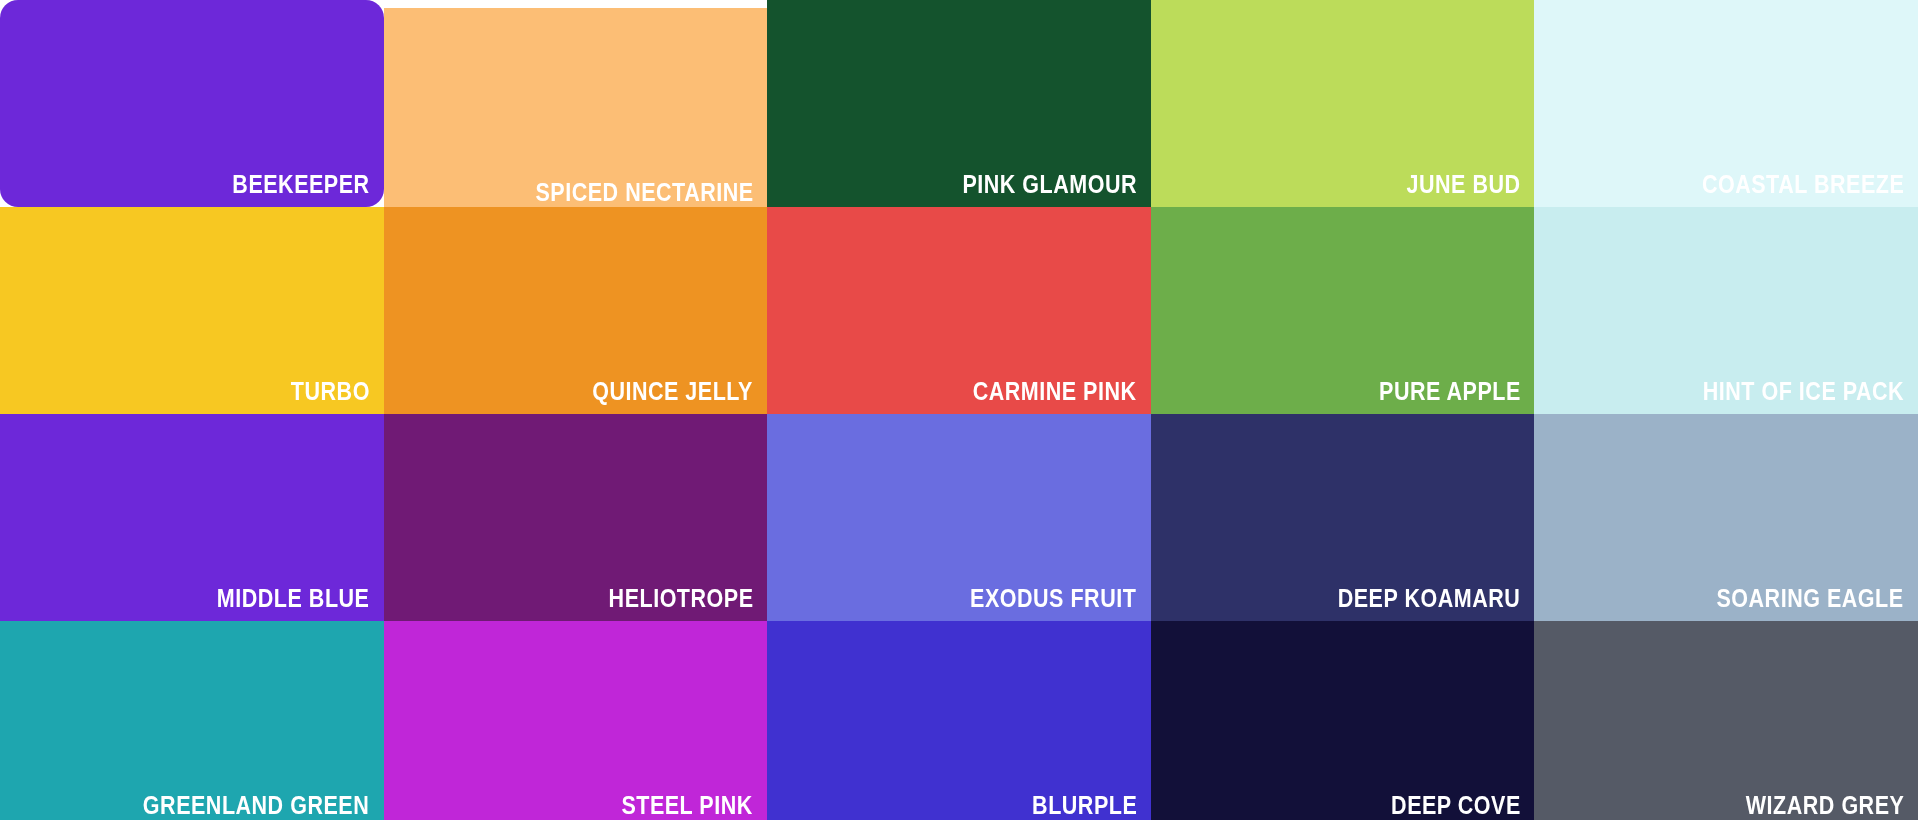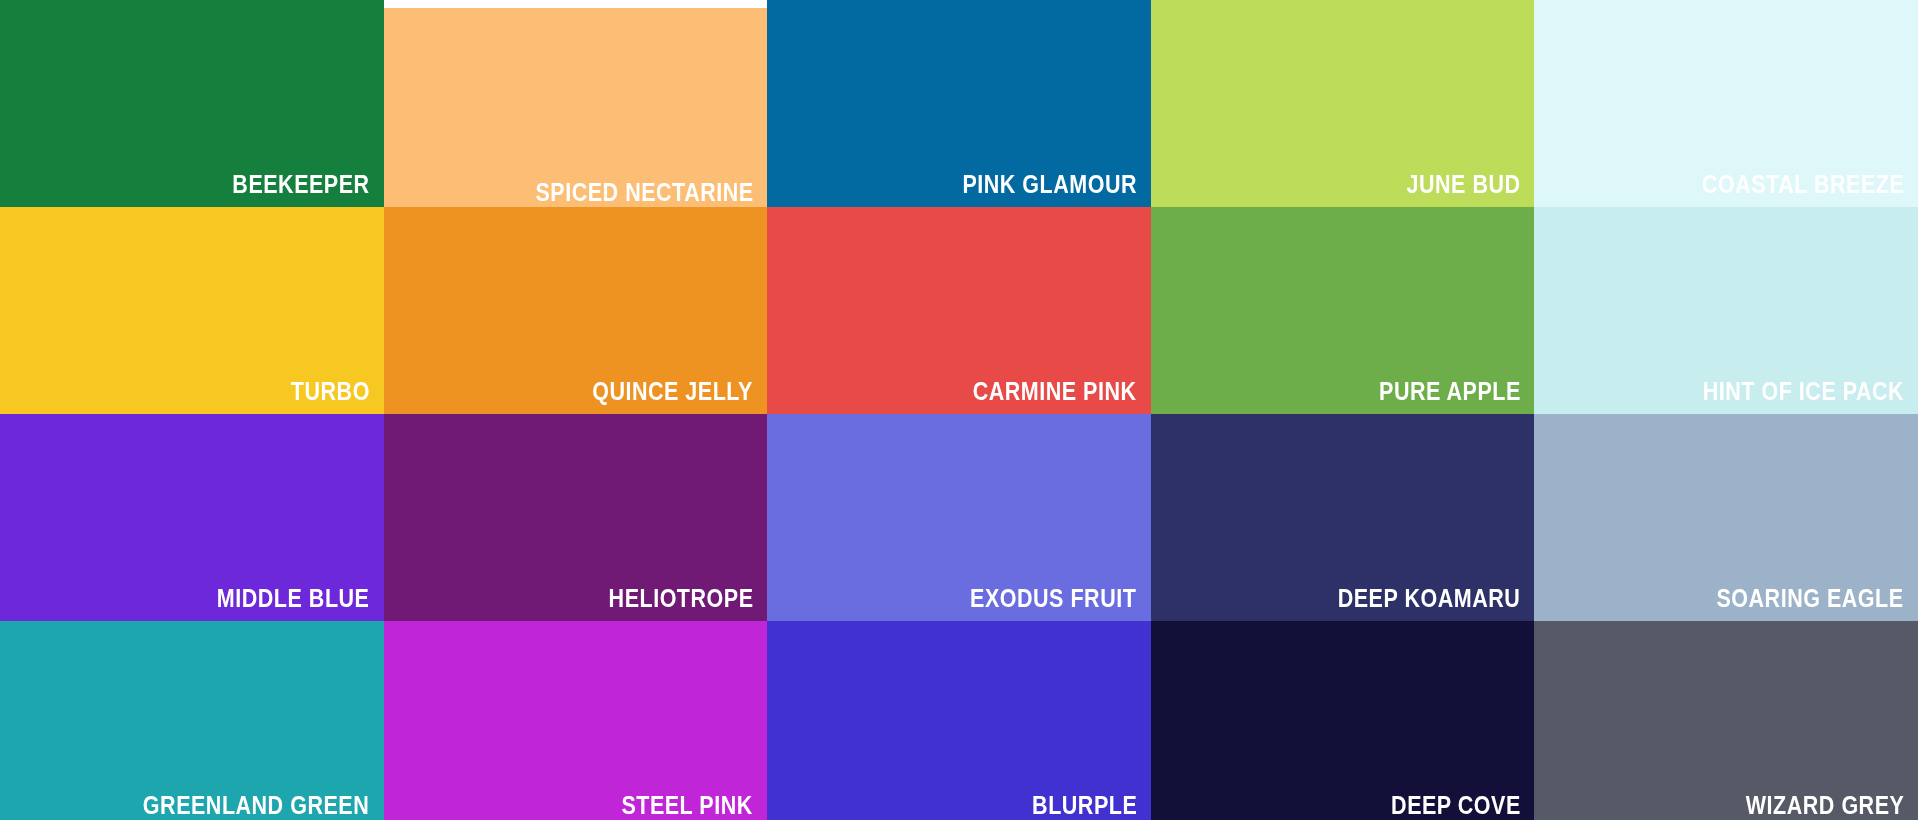--- a/index.html
+++ b/index.html
@@ -38,27 +38,27 @@
     text-transform:uppercase;
     transform:scaleX(0.86);
     transform-origin:100% 50%;
     -webkit-font-smoothing:antialiased;
   }
 </style>
 </head>
 <body>
 
 <div id="palette-grid">
-    <div class="swatch" style="background-color: #15803d;">
+    <div class="swatch" style="background-color: #6d28d9; border-radius: 18px;">
       <span class="swatch-label">BEEKEEPER</span>
     </div>
     <div class="swatch" style="background-color: rgb(252, 190, 117); margin-top: 8px;">
       <span class="swatch-label">SPICED NECTARINE</span>
     </div>
-    <div class="swatch" style="background-color: #0369a1;">
+    <div class="swatch" style="background-color: #14532d;">
       <span class="swatch-label">PINK GLAMOUR</span>
     </div>
     <div class="swatch" style="background-color: rgb(188, 220, 90);">
       <span class="swatch-label">JUNE BUD</span>
     </div>
     <div class="swatch" style="background-color: rgb(222, 247, 249);">
       <span class="swatch-label">COASTAL BREEZE</span>
     </div>
     <div class="swatch" style="background-color: rgb(247, 200, 34);">
       <span class="swatch-label">TURBO</span>

